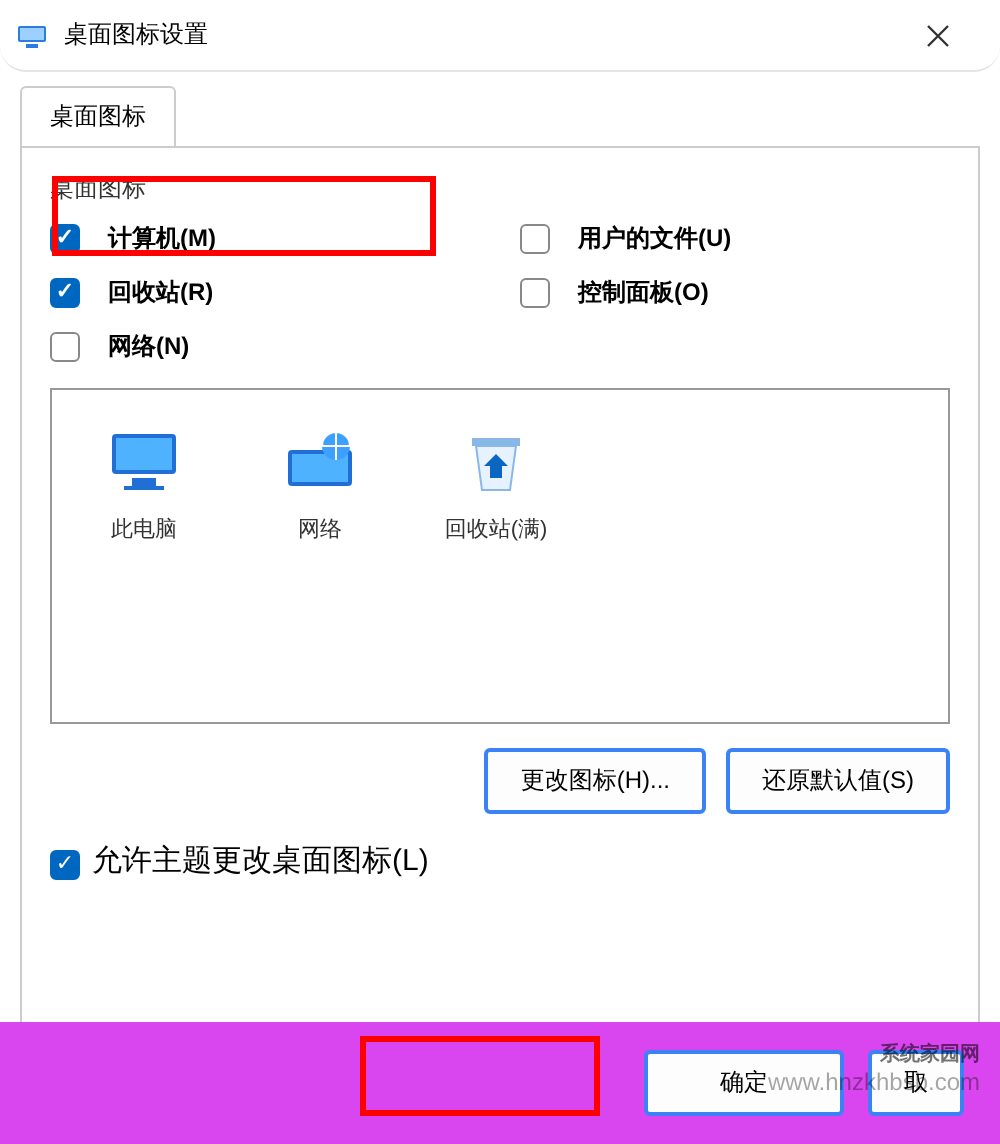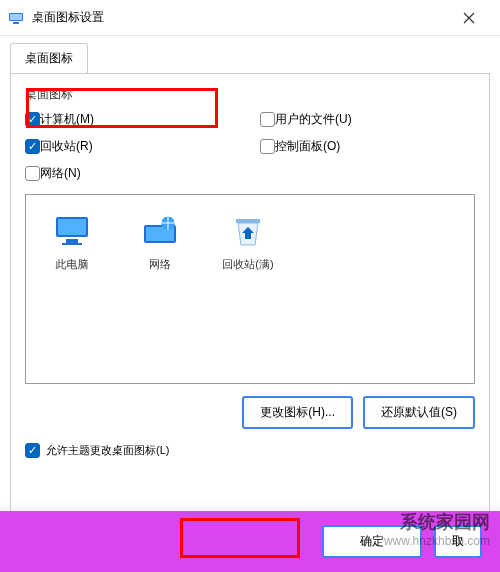--- a/index.html
+++ b/index.html
@@ -1,41 +1,41 @@
 <!DOCTYPE html>
 <html><head>
 <meta charset="utf-8">
 <style>
   * { box-sizing: border-box; font-family: "Segoe UI", "Microsoft YaHei", sans-serif; }
   body { margin: 0; background: #fff; width: 500px; height: 572px; overflow: hidden; position: relative; }
-  .titlebar { height: 36px; display: flex; align-items: center; padding: 16px 8px; border-bottom: 1px solid #e5e5e5; }
+  .titlebar { height: 36px; display: flex; align-items: center; padding: 16px 8px; border-bottom: 1px solid #e5e5e5; border-radius: 13px; }
   .titlebar .icon { width: 16px; height: 16px; display: inline-flex; align-items: center; justify-content: center; margin-right: 8px; }
   .titlebar .title { font-size: 12px; color: #000; flex: 1; }
   .titlebar .close { width: 46px; height: 32px; display: flex; align-items: center; justify-content: center; cursor: pointer; }
   .tabs { padding: 6px 10px 0 10px; }
   .tab { display: inline-block; padding: 6px 14px; font-size: 12px; border: 1px solid #ccc; border-bottom: 1px solid #fff; background: #fff; position: relative; top: 1px; border-radius: 3px 3px 0 0; }
   .tab-panel { border: 1px solid #ccc; margin: 0 10px 10px 10px; padding: 12px 14px 14px 14px; height: 460px; position: relative; }
   .group-label { font-size: 12px; color: #333; margin-bottom: 8px; }
   .check-grid { display: grid; grid-template-columns: 1fr 1fr; gap: 10px 20px; margin-bottom: 12px; position: relative; }
-  .check-item { display: flex; align-items: center; font-size: 12px; gap: 0; }
+  .check-item { display: flex; align-items: center; font-size: 12px; gap: 14px; font-weight: bold; }
   .chk { width: 15px; height: 15px; border: 1px solid #888; border-radius: 3px; display: inline-flex; align-items: center; justify-content: center; background: #fff; cursor: pointer; }
   .chk.checked { background: #0067c0; border-color: #0067c0; }
   .chk.checked::after { content: "✓"; color: #fff; font-size: 11px; line-height: 1; }
   .hl-red { position: absolute; border: 3px solid #f00; pointer-events: none; }
   .hl1 { left: 26px; top: 88px; width: 192px; height: 40px; }
   .hl2 { left: 180px; bottom: 14px; width: 120px; height: 40px; }
-  .icon-list { border: 1px solid #999; padding: 16px 10px; height: 190px; display: flex; align-items: flex-start; gap: 16px; margin-bottom: 12px; }
+  .icon-list { border: 1px solid #999; padding: 16px 10px; height: 168px; display: flex; align-items: flex-start; gap: 16px; margin-bottom: 12px; }
   .desk-icon { width: 72px; text-align: center; font-size: 11px; color: #333; cursor: pointer; }
   .desk-icon .ico { width: 40px; height: 40px; margin: 0 auto 6px auto; display: flex; align-items: center; justify-content: center; }
   .btn-row { display: flex; justify-content: flex-end; gap: 10px; margin-bottom: 14px; }
   .btn, .btn-main { font-size: 12px; padding: 6px 16px; border: 2px solid #3b82f6; background: #fdfdfd; border-radius: 3px; cursor: pointer; }
   .bottom-bar { position: absolute; left: 0; right: 0; bottom: 0; padding: 14px 18px; display: flex; justify-content: flex-end; gap: 12px; background: #d946ef; }
   .watermark { position: absolute; right: 10px; bottom: 24px; font-size: 12px; color: rgba(0,0,0,.35); text-align: right; pointer-events: none; }
-  .watermark .main { font-size: 18px; font-weight: 600; color: rgba(0,0,0,.55); }
-  .allow-theme { display:flex; align-items:flex-end; gap:6px; font-size:11px; margin-top: 4px; }
+  .watermark .main { font-size: 10px; font-weight: 600; color: rgba(0,0,0,.55); }
+  .allow-theme { display:flex; align-items:flex-end; gap:6px; font-size:15px; margin-top: 4px; }
 </style>
 </head>
 <body>
 
 <div class="titlebar">
   <span class="icon">
     <svg width="16" height="16" viewBox="0 0 16 16">
         <rect x="1" y="3" width="14" height="8" rx="1" fill="#2a7de1"></rect>
         <rect x="5" y="12" width="6" height="2" fill="#2a7de1"></rect>
         <rect x="2" y="4" width="12" height="6" fill="#9dd0ff"></rect>

